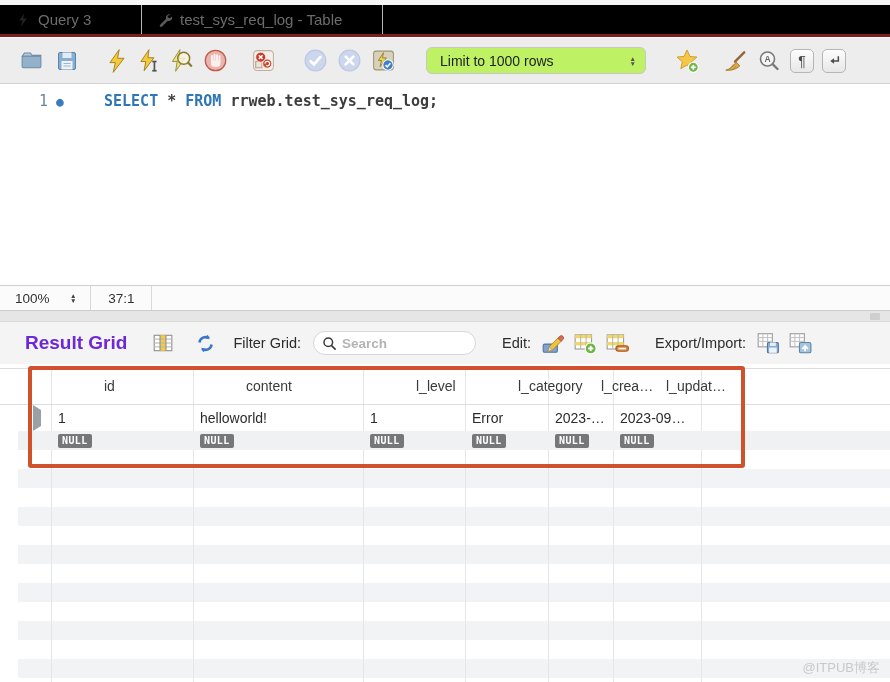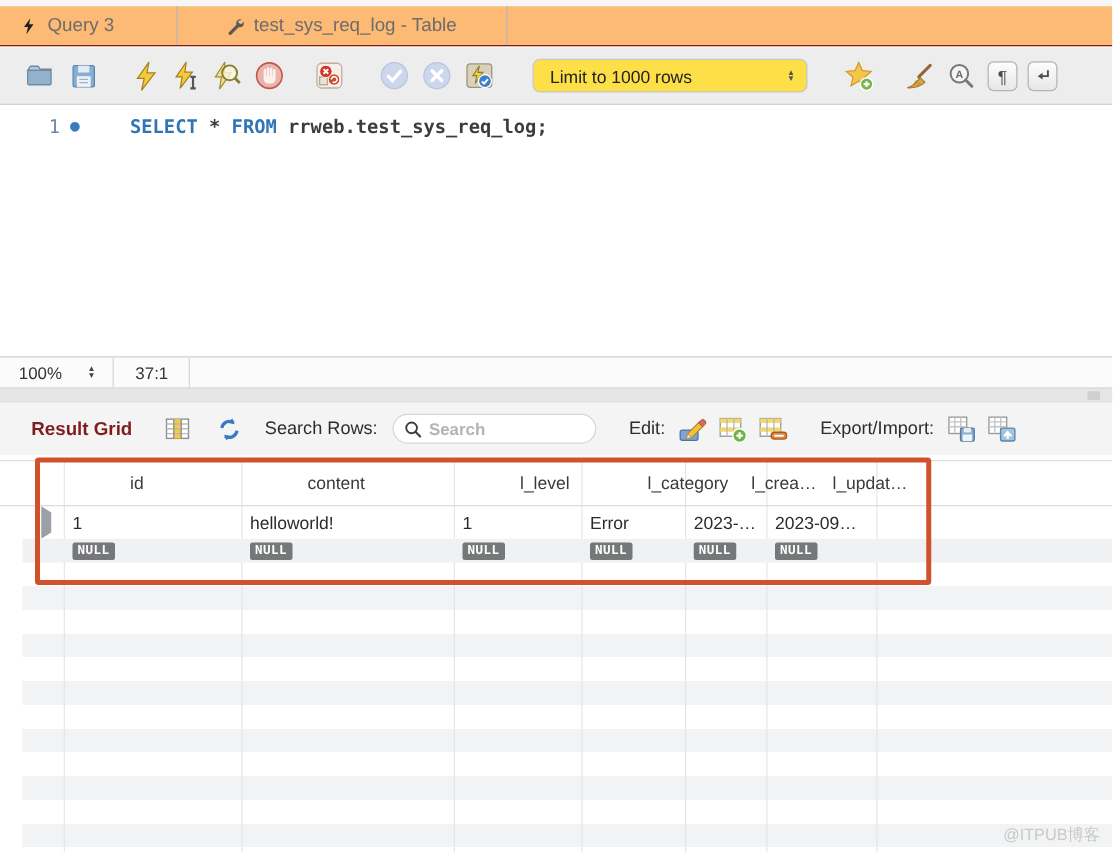--- a/index.html
+++ b/index.html
@@ -1,35 +1,35 @@
 <!DOCTYPE html>
 <html><head>
 <meta charset="utf-8">
 <style>
   * { box-sizing: border-box; margin: 0; padding: 0; }
   body { font-family: "Liberation Sans", sans-serif; background: #fff; }
   #app { position: relative; width: 890px; height: 682px; background: #fff; overflow: hidden; }
 
   
   .topstrip { position: absolute; left:0; top:0; width:100%; height:5px; background:#f6f6f6; }
-  .tabbar { position: absolute; left:0; top:5px; width:100%; height:32px; background:#fdba74;
-            border-bottom:1px solid #7f1d1d; display:flex;gap:23px; }
+  .tabbar { position: absolute; left:0; top:5px; width:100%; height:32px; background:#000000;
+            border-bottom:3px solid #7f1d1d; display:flex; }
   .tab { display:flex; align-items:center; gap:8px; padding-left:16px; height:100%;
          border-right:1px solid #b9b9b9; font-size:15px; color:#6c6c6c; cursor:default; }
   .tab.active { background:#f7f7f7; border-left:1px solid #c4c4c4; }
   .tab .ticon { display:inline-flex; width:14px; height:14px; }
 
   
   .toolbar { position:absolute; left:0; top:38px; width:100%; height:46px; background:#ededed;
              border-bottom:1px solid #d2d2d2; display:flex; align-items:center; }
   .tbicon { display:inline-flex; width:26px; height:26px; align-items:center; justify-content:center; flex:0 0 auto; }
   .boxbtn { width:24px; height:24px; border:1px solid #b5b5b5; border-radius:5px;
             background:linear-gradient(#fdfdfd,#e7e7e7); display:flex; align-items:center; justify-content:center;
             font-size:14px; color:#4a4a4a; flex:0 0 auto; }
-  .dropdown { margin-left:30px; width:220px; height:27px; background:#fde047; border:1px solid #c7c7c7;
+  .dropdown { margin-left:30px; width:220px; height:27px; background:#bef264; border:1px solid #c7c7c7;
               border-radius:6px; display:flex; align-items:center; justify-content:space-between;
               padding:0 9px 0 13px; font-size:14px; color:#222; flex:0 0 auto; }
   .stepper { display:flex; flex-direction:column; line-height:5px; font-size:6.5px; color:#555; }
 
   
   .editor { position:absolute; left:0; top:84px; width:100%; height:201px; background:#ffffff; }
   .codeline { position:absolute; left:0; top:6px; width:100%; height:22px; display:flex; align-items:center;
               font-family:"DejaVu Sans Mono", monospace; font-size:15px; font-weight:700; white-space:pre; }
   .lnum { width:48px; text-align:right; color:#6f86a0; font-weight:400; }
   .ldot { width:14px; margin-left:8px; color:#3a7bbf; font-size:13px; }
@@ -44,21 +44,21 @@
   .sb-step { display:flex; flex-direction:column; line-height:5px; font-size:6.5px; color:#444; margin-right:14px; }
   .sb-div { width:1px; height:100%; background:#d8d8d8; }
   .sb-cursor { width:60px; text-align:center; }
   .gapstrip { position:absolute; left:0; top:311px; width:100%; height:11px; background:#e6e6e6;
               border-bottom:1px solid #dadada; }
   .gripper { position:absolute; right:10px; top:2px; width:10px; height:7px; background:#cfcfcf; border-radius:1px; }
 
   
   .rgbar { position:absolute; left:0; top:322px; width:100%; height:42px; background:#f4f4f5;
            display:flex; align-items:center; font-size:14.5px; color:#333; }
-  .rg-title { margin-left:25px; font-weight:700; color:#7f1d1d; font-size:15px; }
+  .rg-title { margin-left:25px; font-weight:700; color:#6d28d9; font-size:19px; }
   .rg-label { color:#2c2c2c; }
   .searchbox { margin-left:12px; width:163px; height:24px; border:1px solid #d7d7d7; border-radius:12px;
                background:#fff; display:flex; align-items:center; padding:0 8px; gap:5px; }
   .searchbox input { border:none; outline:none; width:115px; font-size:13.5px; color:#333; background:transparent;
                      font-family:"Liberation Sans", sans-serif;font-weight:bold; }
   .searchbox input::placeholder { color:#b4b4b4; }
   .rgicon { display:inline-flex; width:24px; height:24px; align-items:center; justify-content:center; flex:0 0 auto; }
 
   
   .grid { position:absolute; left:0; top:364px; width:100%; height:318px; background:#fff; overflow:hidden; }
@@ -279,21 +279,21 @@
         </svg>
     </span>
     <span class="rgicon" style="margin-left:18px">
       <svg viewBox="0 0 20 20" width="21" height="21">
           <path d="M4.2 9 a6 6 0 0 1 9.2-4.2" fill="none" stroke="#3b77c9" stroke-width="2.4"></path>
           <path d="M12.2 1.6 l1.8 4.4 -4.9-.9z" fill="#3b77c9"></path>
           <path d="M15.8 11 a6 6 0 0 1-9.2 4.2" fill="none" stroke="#3b77c9" stroke-width="2.4"></path>
           <path d="M7.8 18.4 l-1.8-4.4 4.9.9z" fill="#3b77c9"></path>
         </svg>
     </span>
-    <span class="rg-label" style="margin-left:16px">Search Rows:</span>
+    <span class="rg-label" style="margin-left:16px">Filter Grid:</span>
     <span class="searchbox">
       <svg viewBox="0 0 16 16" width="15" height="15">
           <circle cx="6.7" cy="6.7" r="4.6" fill="none" stroke="#3c3c3c" stroke-width="1.6"></circle>
           <line x1="10.2" y1="10.2" x2="14" y2="14" stroke="#3c3c3c" stroke-width="1.8" stroke-linecap="round"></line>
         </svg>
       <input type="text" placeholder="Search" style="">
     </span>
     <span class="rg-label" style="margin-left:26px">Edit:</span>
     <span class="rgicon" style="margin-left:10px">
       <svg viewBox="0 0 22 22" width="24" height="24">

